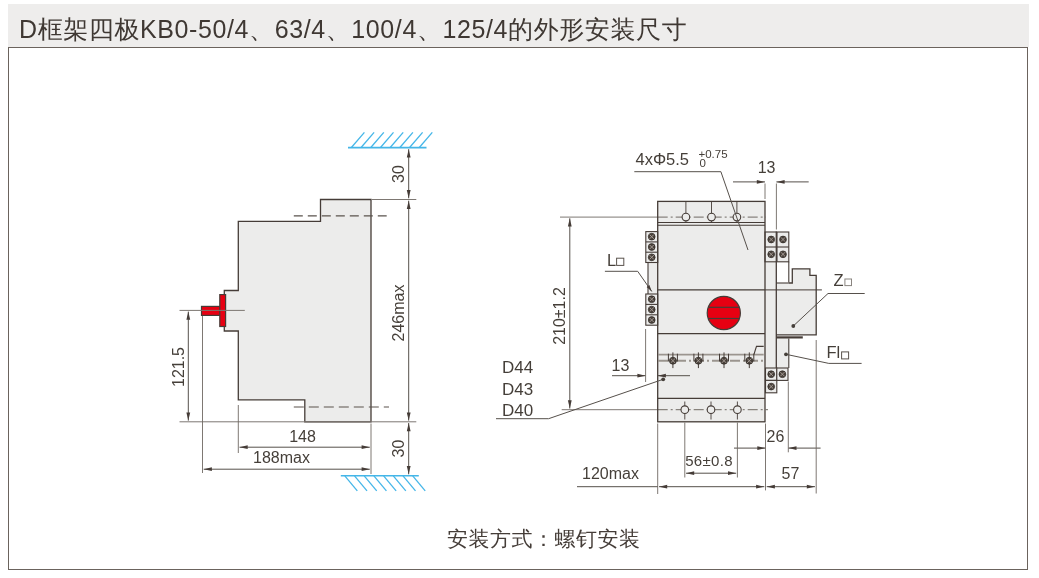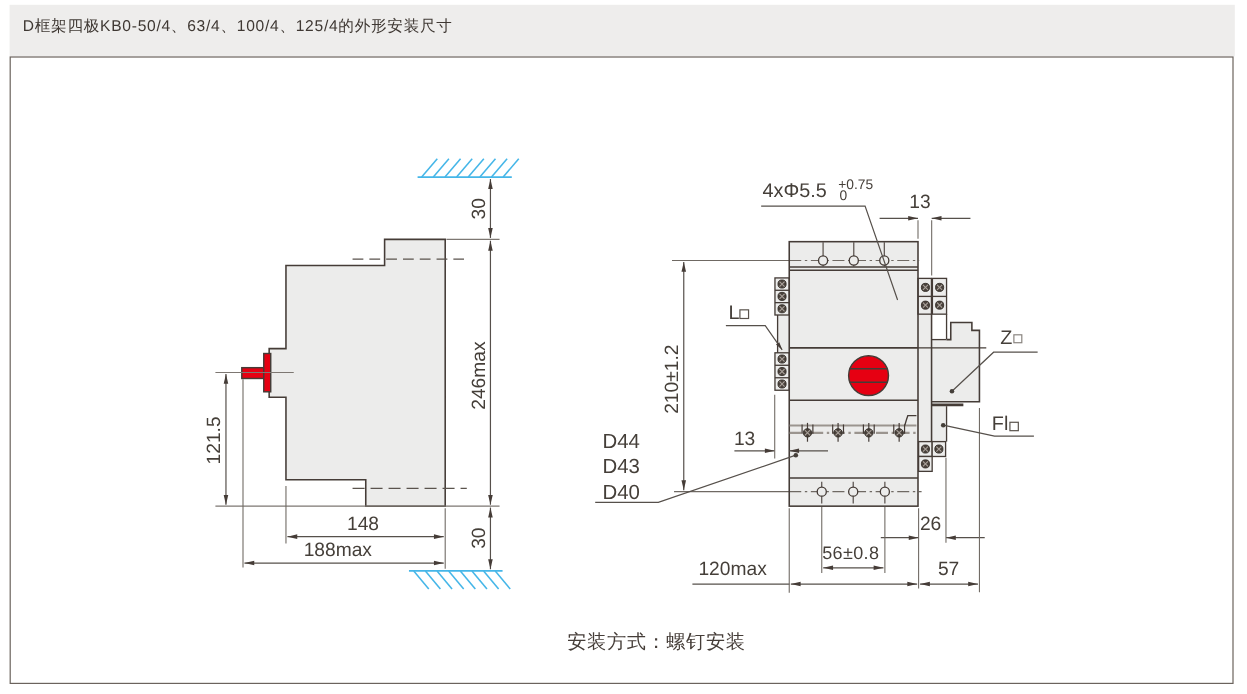--- a/index.html
+++ b/index.html
@@ -1,20 +1,20 @@
 <!DOCTYPE html>
 <html><head>
 <meta charset="utf-8">
 <style>
   html,body{margin:0;padding:0;background:#ffffff;}
   #page{position:relative;width:1039px;height:578px;font-family:"Liberation Sans",sans-serif;overflow:hidden;background:#fff;}
   #hdr{position:absolute;left:8px;top:4px;width:1021px;height:43px;background:#eeedec;}
-  #hdrtxt{position:absolute;left:11px;top:8.5px;font-size:13px;color:#3f3833;letter-spacing:0.6px;}
+  #hdrtxt{position:absolute;left:11px;top:8.5px;font-size:25px;color:#3f3833;letter-spacing:0.6px;}
   #box{position:absolute;left:8px;top:47px;width:1018px;height:521px;border:1px solid #6b635d;background:#fff;}
-  #cap{position:absolute;left:447px;top:525px;width:200px;text-align:center;font-size:16px;color:#453d38;letter-spacing:0.5px;}
+  #cap{position:absolute;left:447px;top:525px;width:200px;text-align:left;font-size:21px;color:#453d38;letter-spacing:0.5px;}
   svg{position:absolute;left:0;top:0;}
   text{font-family:"Liberation Sans",sans-serif;fill:#453f39;}
 </style>
 </head>
 <body>
 <div id="page">
   <div id="hdr">
       <span id="hdrtxt">D框架四极KB0-50/4、63/4、100/4、125/4的外形安装尺寸</span>
     </div>
   <div id="box"></div>

